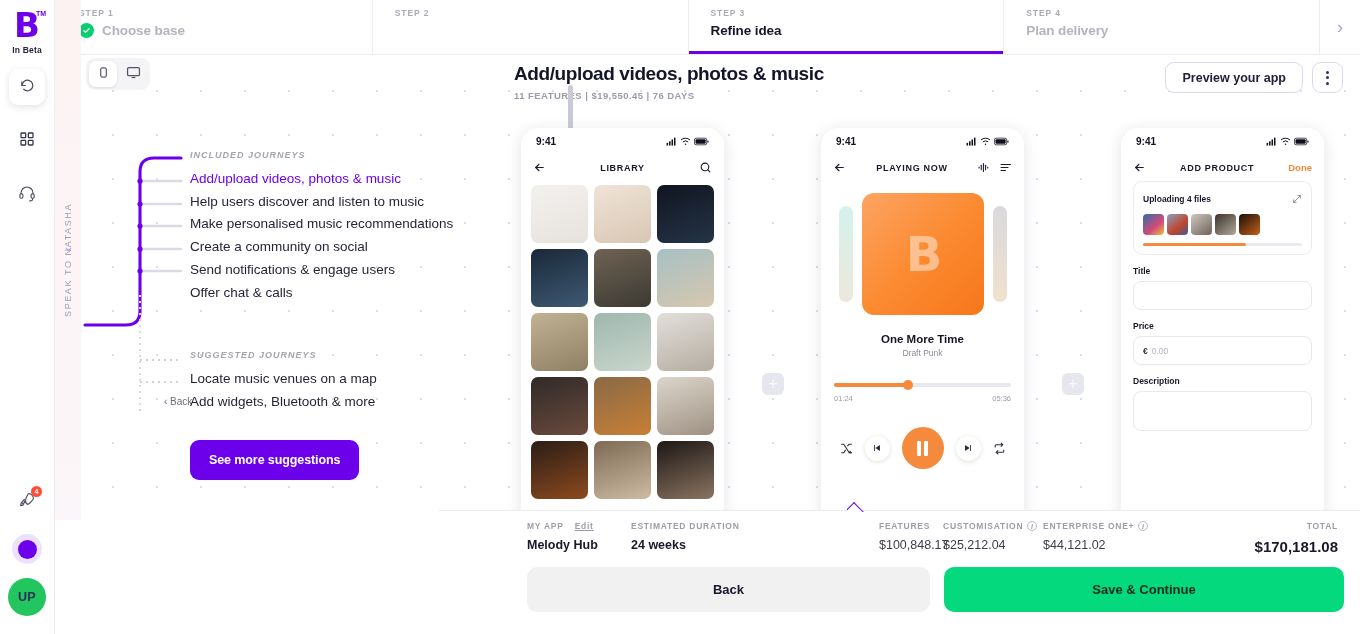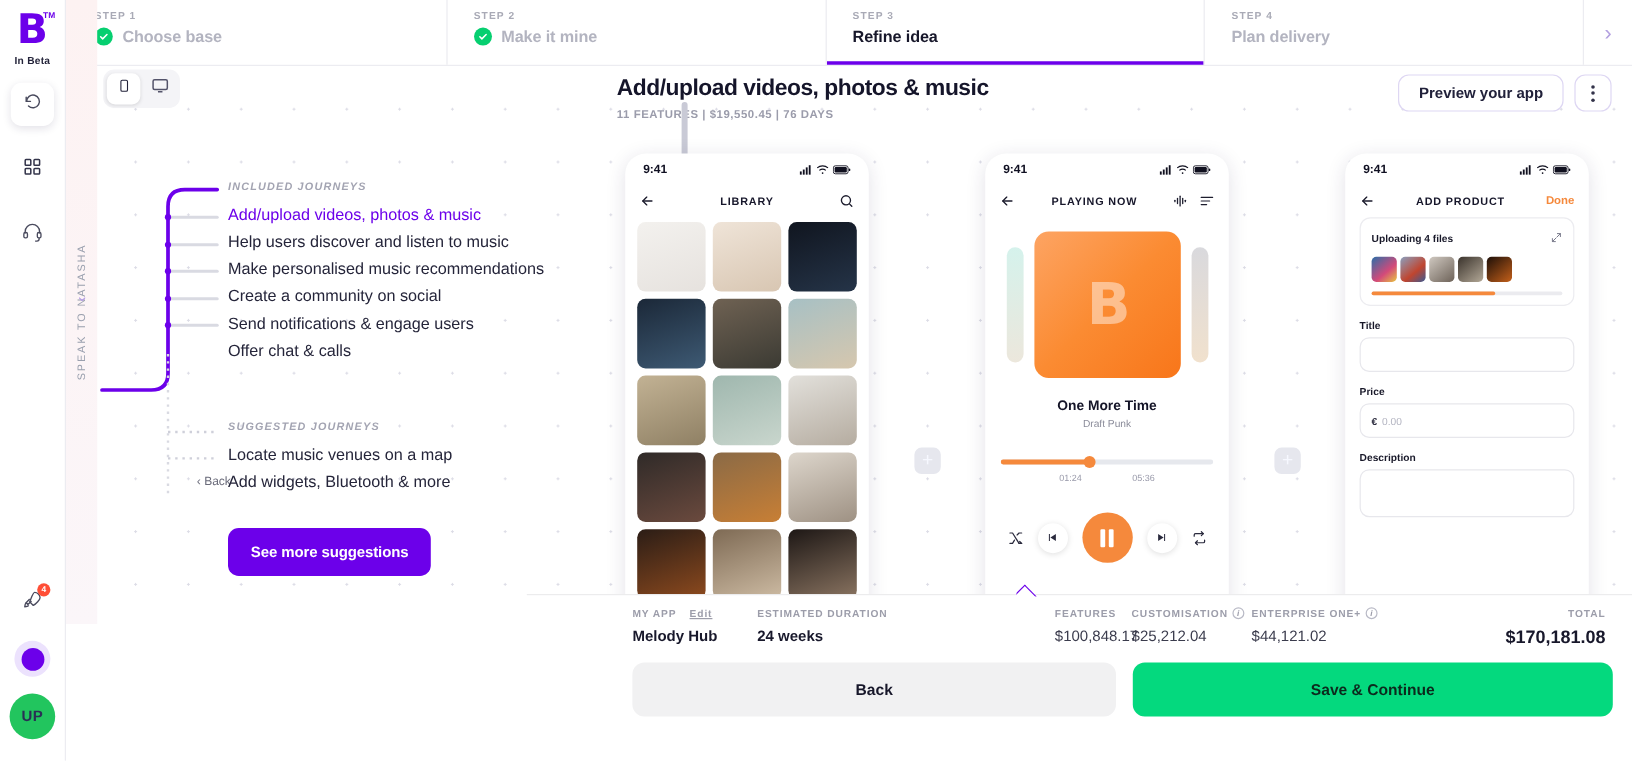--- a/index.html
+++ b/index.html
@@ -195,21 +195,21 @@
     width:122px; height:122px; border-radius:12px;
     background: linear-gradient(135deg,#fda463 0%, #fb8b32 50%, #f8761a 100%);
     display:flex; align-items:center; justify-content:center; position:relative; overflow:hidden;
   }
   .cover-b { font-size:48px; font-weight:700; color:rgba(255,255,255,.45); line-height:40px; font-family:"DejaVu Sans",sans-serif; letter-spacing:-3px;}
   .track-title { text-align:center; font-size:11.5px; font-weight:700; margin-top:18px; color:#141427; }
   .track-artist { text-align:center; font-size:8.5px; color:#8b8c9a; margin-top:3px; }
   .seek { margin:25px 13px 0 13px; height:4px; border-radius:3px; background:#e6e8ed; position:relative; }
   .seek-fill { position:absolute; left:0; top:0; height:4px; border-radius:3px; width:42%; background:#f5893c; }
   .seek-knob { position:absolute; left:40%; top:-3px; width:10px; height:10px; border-radius:50%; background:#f5893c; }
-  .times { display:flex; justify-content:center; margin:7px 13px 0 13px; font-size:7.5px; color:#9a9bab;gap:42px; }
+  .times { display:flex; justify-content:space-between; margin:7px 13px 0 13px; font-size:7.5px; color:#9a9bab;gap:42px; }
   .controls { display:flex; align-items:center; justify-content:center; gap:12px; margin-top:24px; }
   .ctl { color:#2a2a3d; display:flex; align-items:center; justify-content:center; }
   .ctl-circ { width:25px; height:25px; border-radius:50%; background:#fff; box-shadow:0 1px 5px rgba(0,0,0,.13); }
   .ctl-play { width:42px; height:42px; border-radius:50%; background:#f5893c; display:flex; align-items:center; justify-content:center; }
   .ctl-play i { width:3.5px; height:15px; background:#fff; display:block; margin:0 1.8px; border-radius:1px; }
 
   
   .addimg {
     margin:12px; height:85px; border-radius:10px; background:#fce3cc;
     display:flex; flex-direction:column; align-items:center; justify-content:center; gap:5px;
@@ -232,21 +232,21 @@
   
   .plus-btn {
     position:absolute; top:318px; width:22px; height:22px; border-radius:6px;
     background:#e6e7ee; display:flex; align-items:center; justify-content:center;
     color:#f6f8ff; font-size:16px; line-height:16px; font-weight:300;
   }
   .pb1 { left:681px; } .pb2 { left:981px; }
 
   
   .bottom {
-    position:absolute; left:439px; right:0; bottom:0; height:139px; background:#fff;
+    position:absolute; left:439px; right:0; bottom:0; height:124px; background:#fff;
     border-top:1px solid #ececed; z-index:22;
   }
   .bot-caret {
     position:absolute; left:408px; top:-9px; width:18px; height:10px; overflow:hidden;
   }
   .bot-caret:before {
     content:''; position:absolute; left:0; top:3px; width:13px; height:13px; background:#fff;
     border-left:1.6px solid #6c00ea; border-top:1.6px solid #6c00ea;
     transform: rotate(45deg); transform-origin: center;
   }
@@ -353,28 +353,20 @@
         <span class="check">
           <svg width="9" height="9" viewBox="0 0 24 24" fill="none" stroke="#fff" stroke-width="3.4" stroke-linecap="round" stroke-linejoin="round">
               <path d="M5 12.5l4.5 4.5L19 7.5"></path>
             </svg>
         </span>
         <span class="step-label">Choose base</span>
       </div>
     </div>
     <div class="step">
       <div class="step-num">STEP 2</div>
-      <div class="step-row">
-        <span class="check">
-          <svg width="9" height="9" viewBox="0 0 24 24" fill="none" stroke="#fff" stroke-width="3.4" stroke-linecap="round" stroke-linejoin="round">
-              <path d="M5 12.5l4.5 4.5L19 7.5"></path>
-            </svg>
-        </span>
-        <span class="step-label">Make it mine</span>
-      </div>
     </div>
     <div class="step active">
       <div class="step-num">STEP 3</div>
       <div class="step-row">
         <span class="step-label">Refine idea</span>
       </div>
     </div>
     <div class="step">
       <div class="step-num">STEP 4</div>
       <div class="step-row">

